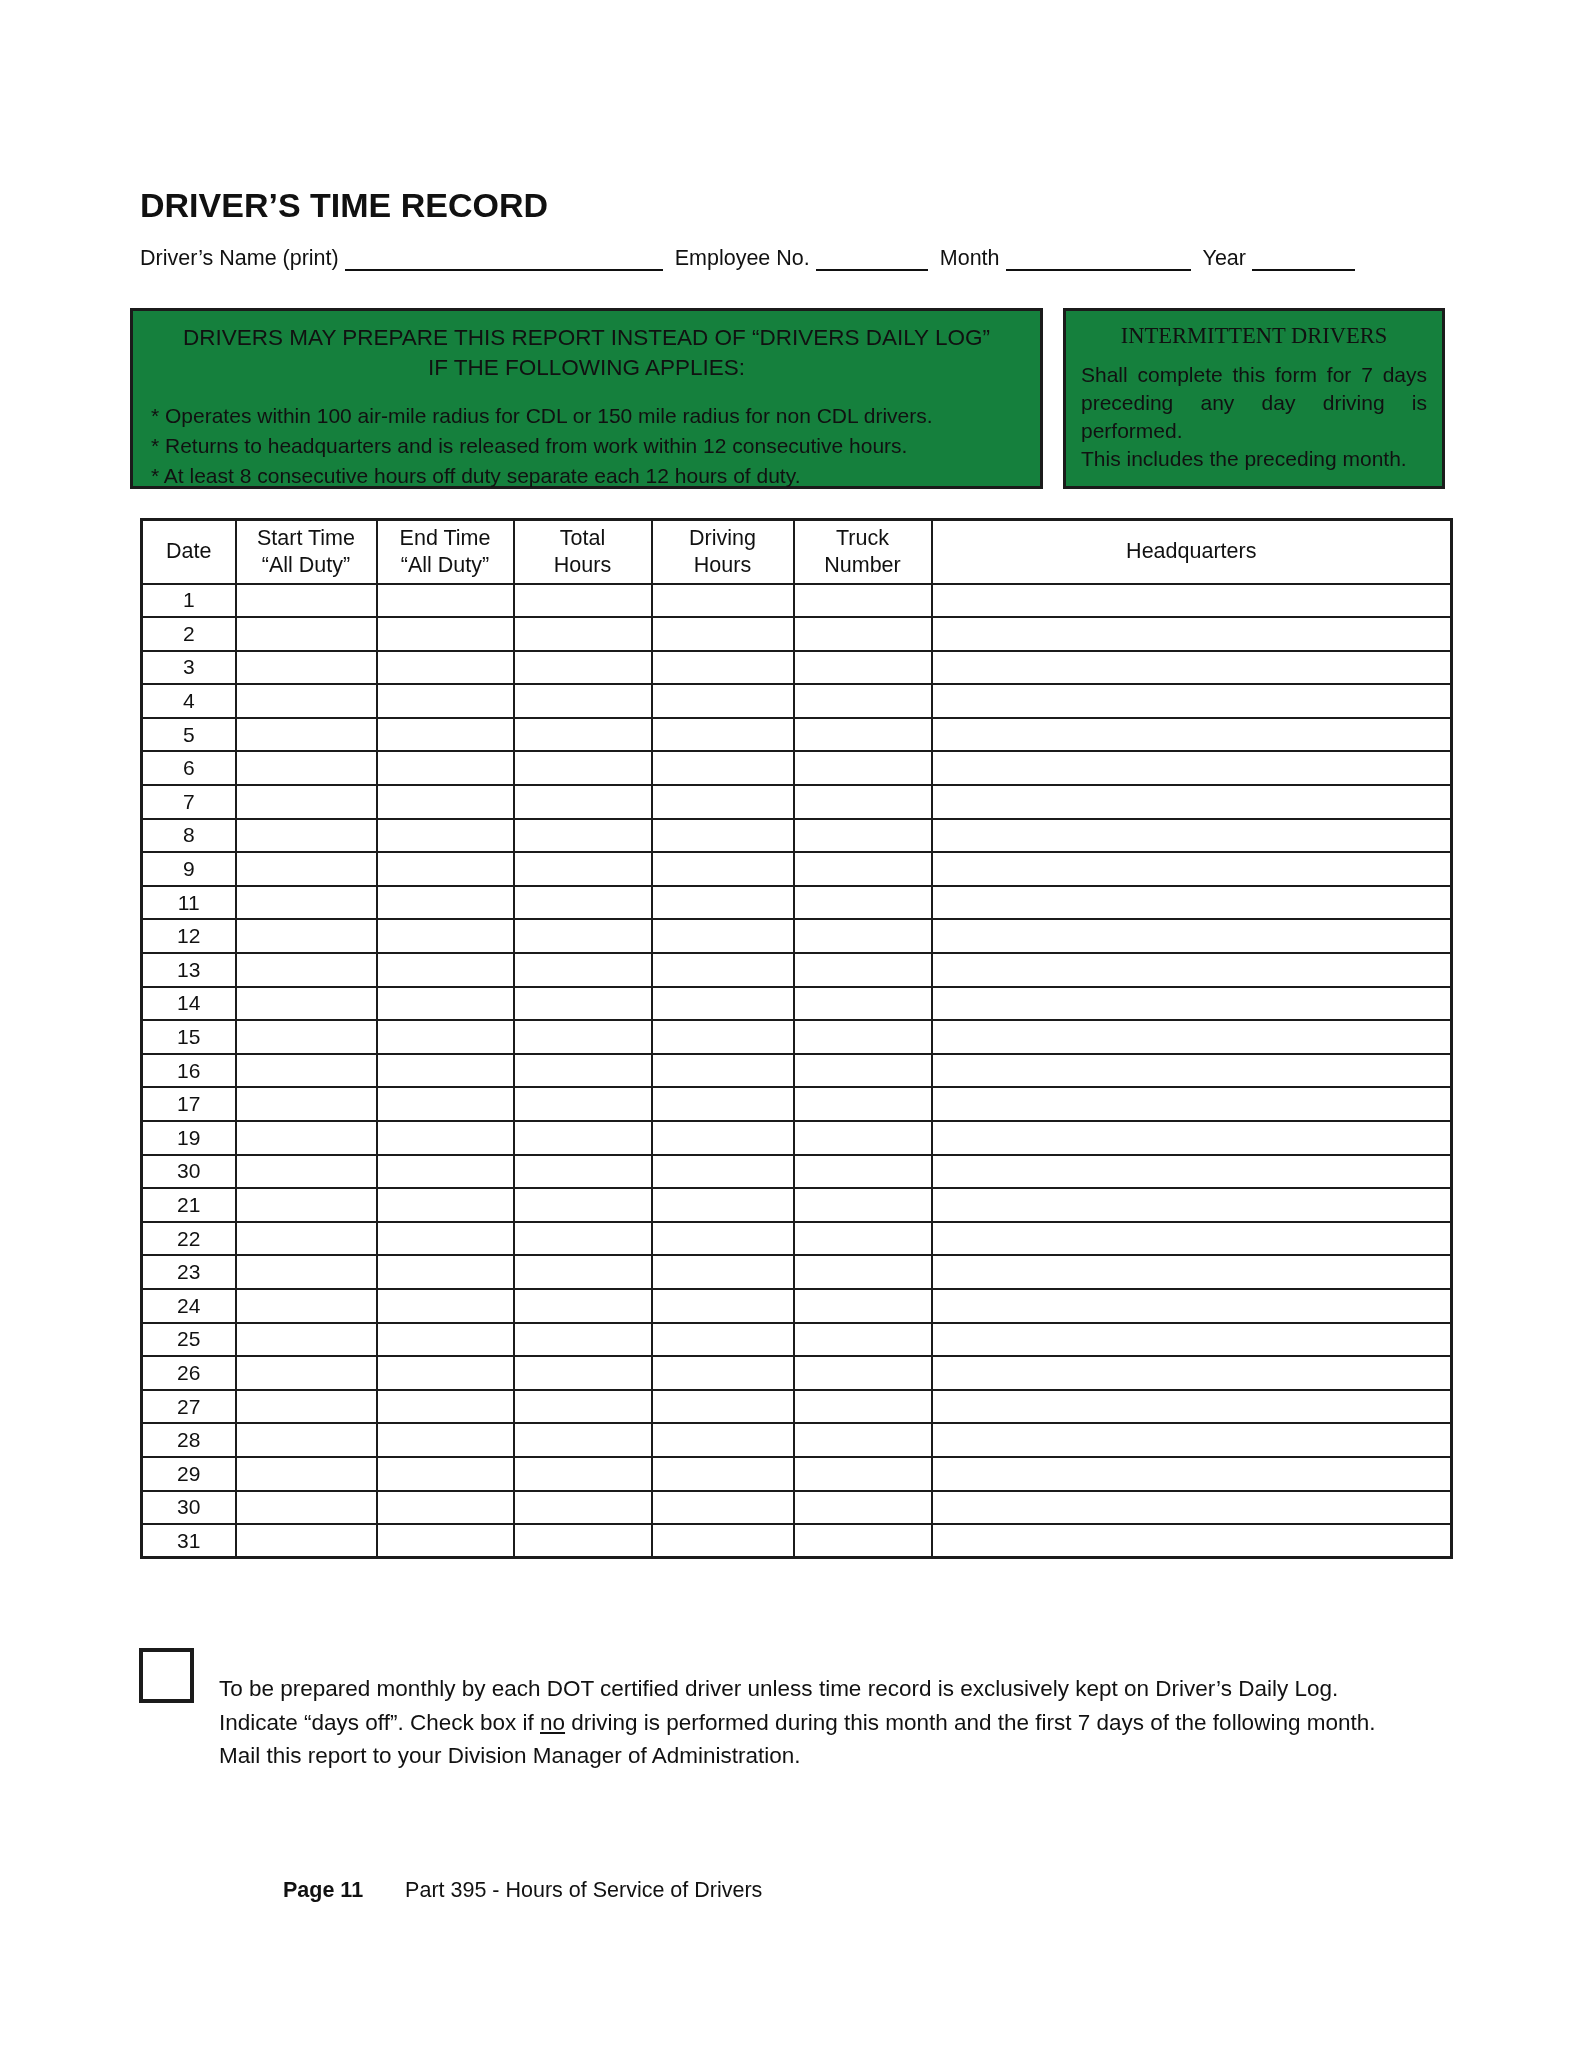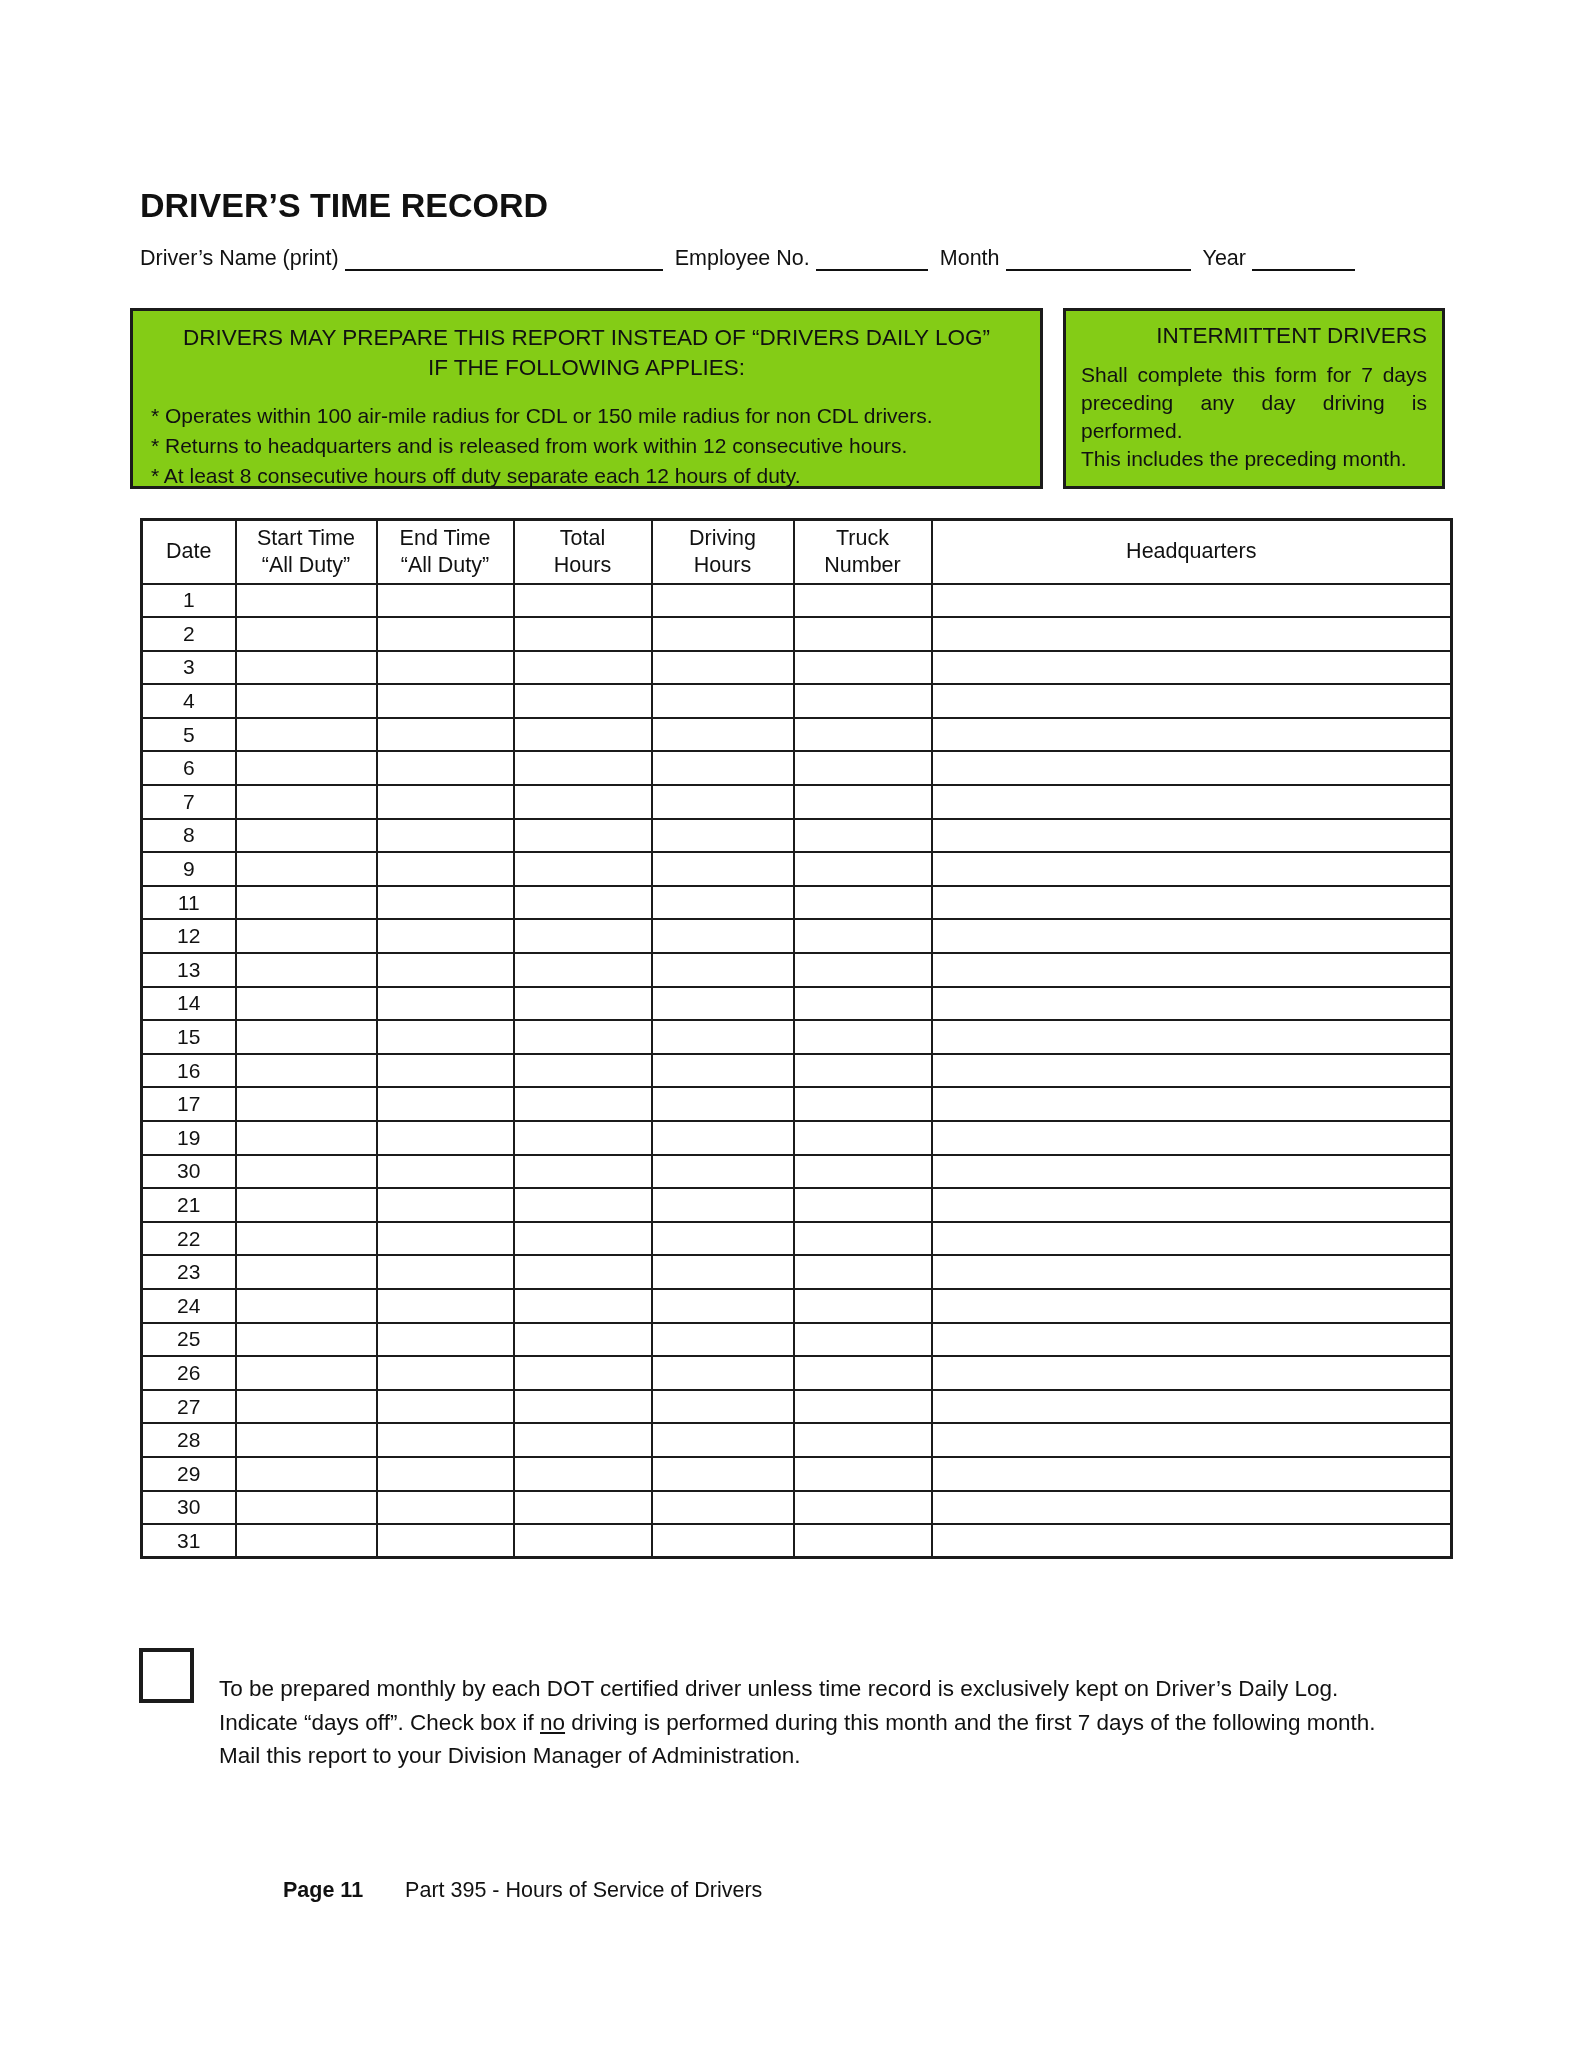--- a/index.html
+++ b/index.html
@@ -45,21 +45,21 @@
   .w-emp  { width: 112px; }
   .w-month{ width: 185px; }
   .w-year { width: 103px; }
 
   
   .box {
     position: absolute;
     top: 308px;
     border: 3px solid #1b1b1b;
     height: 181px;
-    background: #84cc16;
+    background: #15803d;
   }
   .box-eligibility {
     left: 130px;
     width: 913px;
     padding: 12px 14px 0 14px;
   }
   .box-eligibility .box-heading {
     text-align: center;
     font-size: 22.5px;
     line-height: 30px;
@@ -69,23 +69,24 @@
     font-size: 21px;
     line-height: 30px;
     padding-left: 4px;
   }
   .box-intermittent {
     left: 1063px;
     width: 382px;
     padding: 12px 15px 0 15px;
   }
   .box-intermittent .box-heading {
-    text-align: right;
+    text-align: center;
     font-size: 22.5px;
     margin-bottom: 12px;
+    font-family: Liberation Serif, serif;
   }
   .box-intermittent .body1 {
     font-size: 21px;
     line-height: 28px;
     text-align: justify;
   }
   .box-intermittent .body2 {
     font-size: 21px;
     line-height: 28px;
   }

